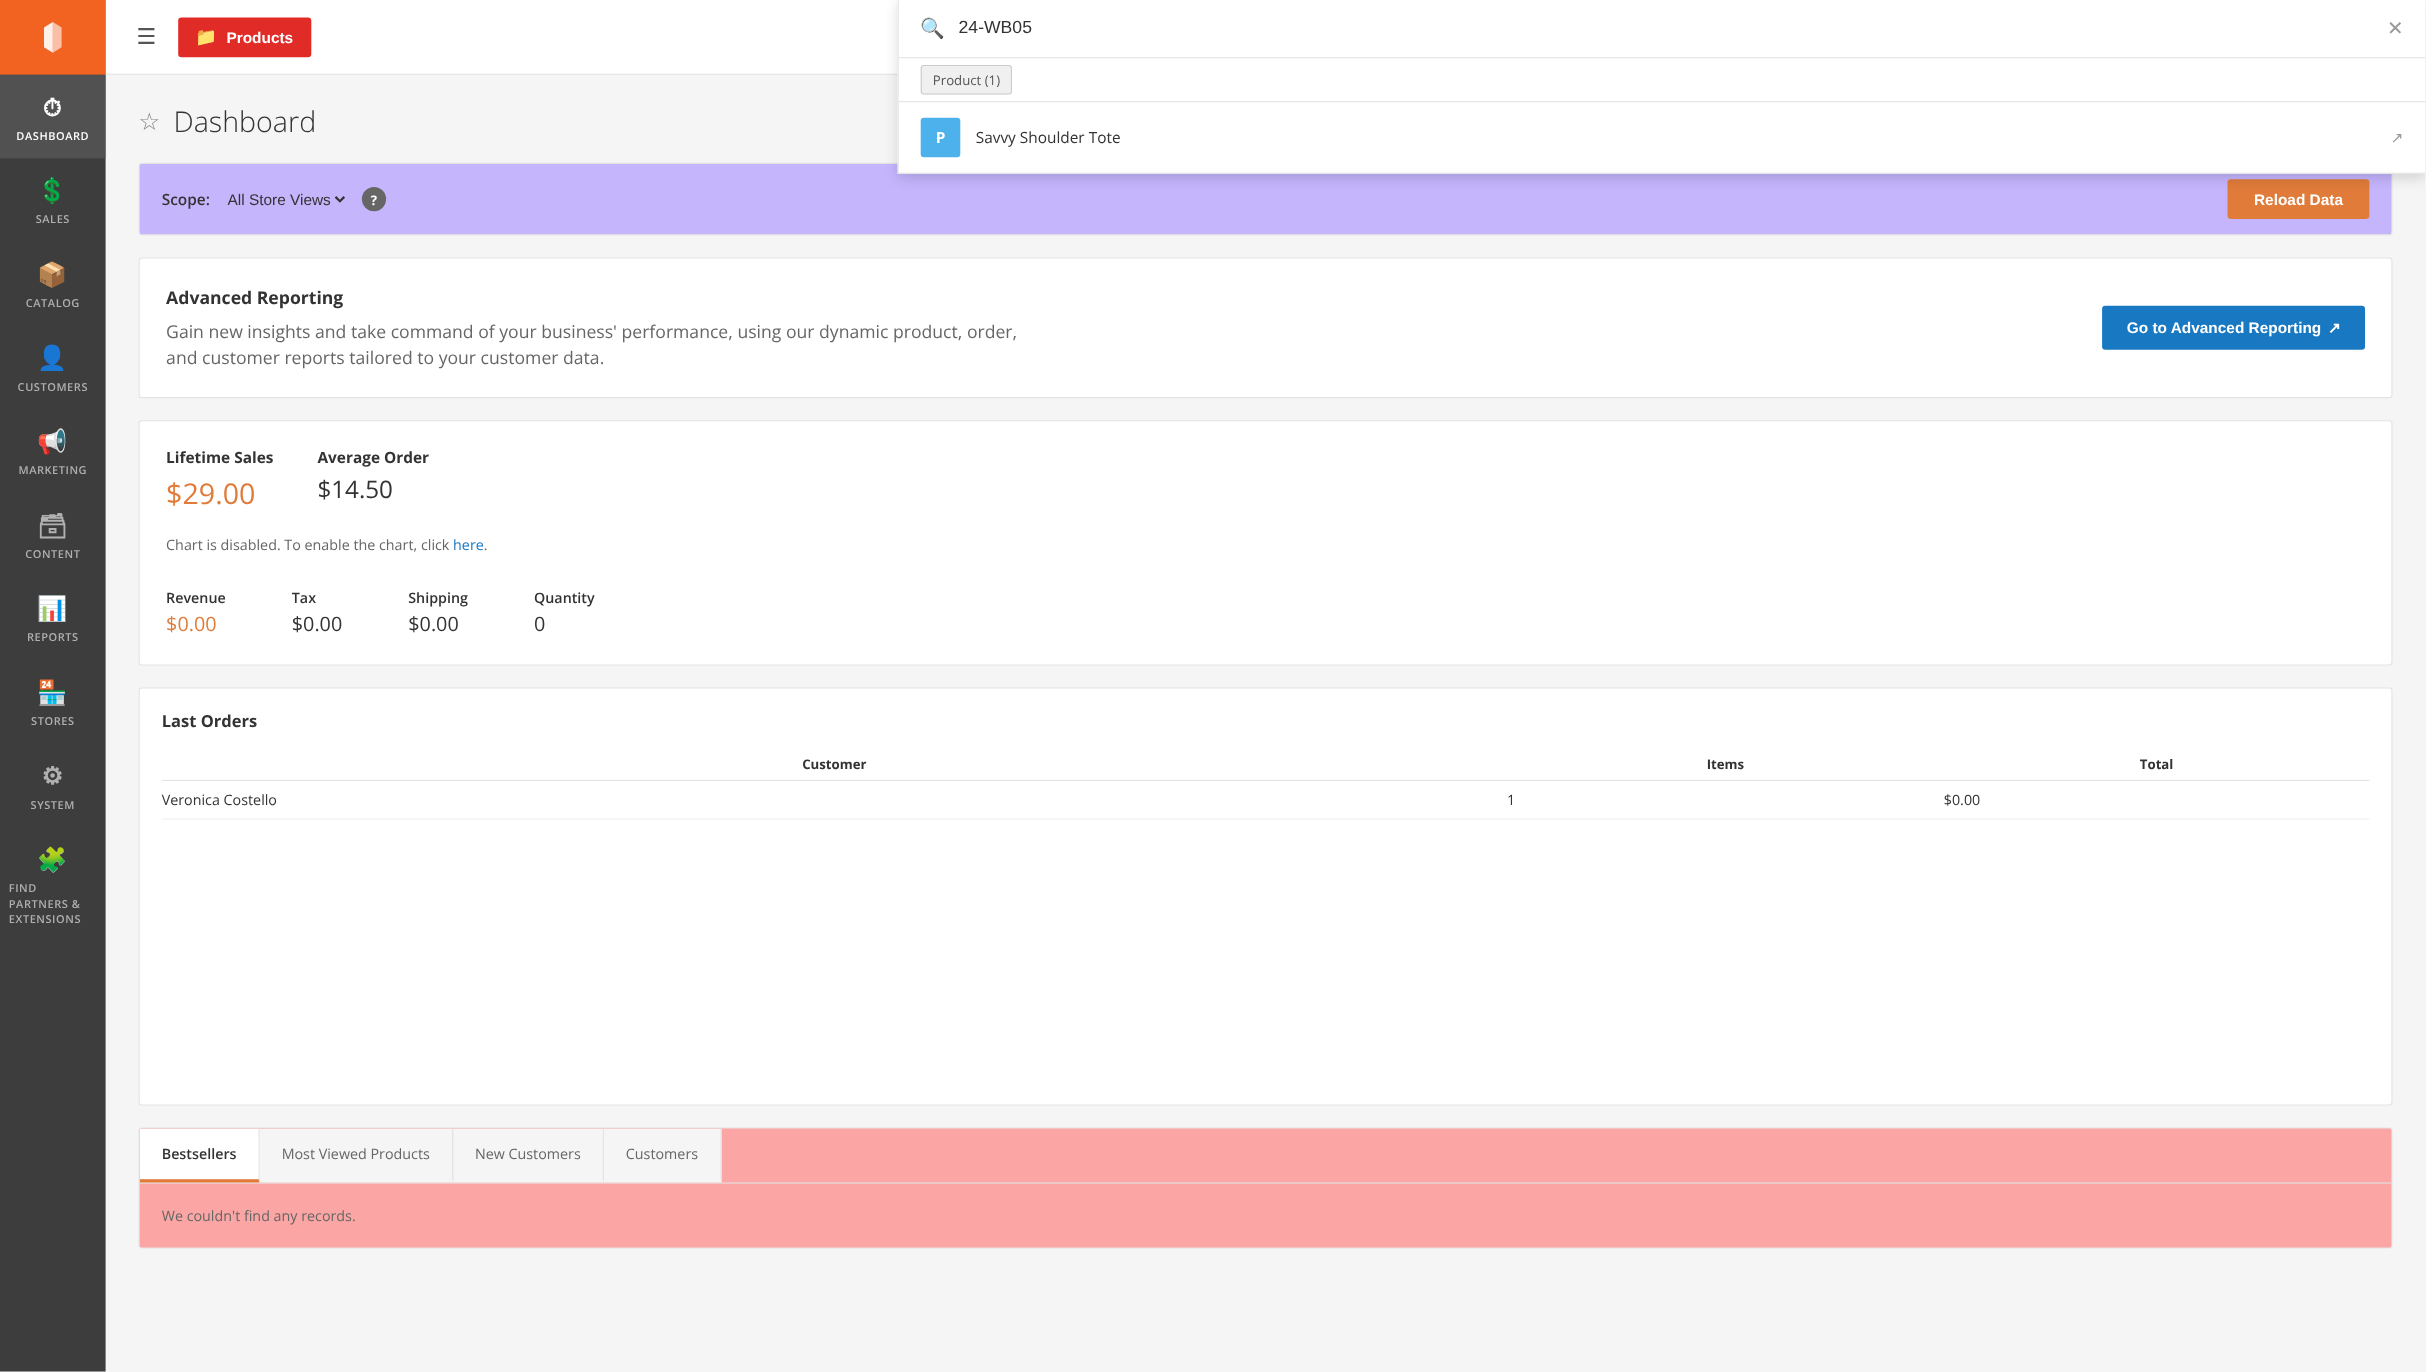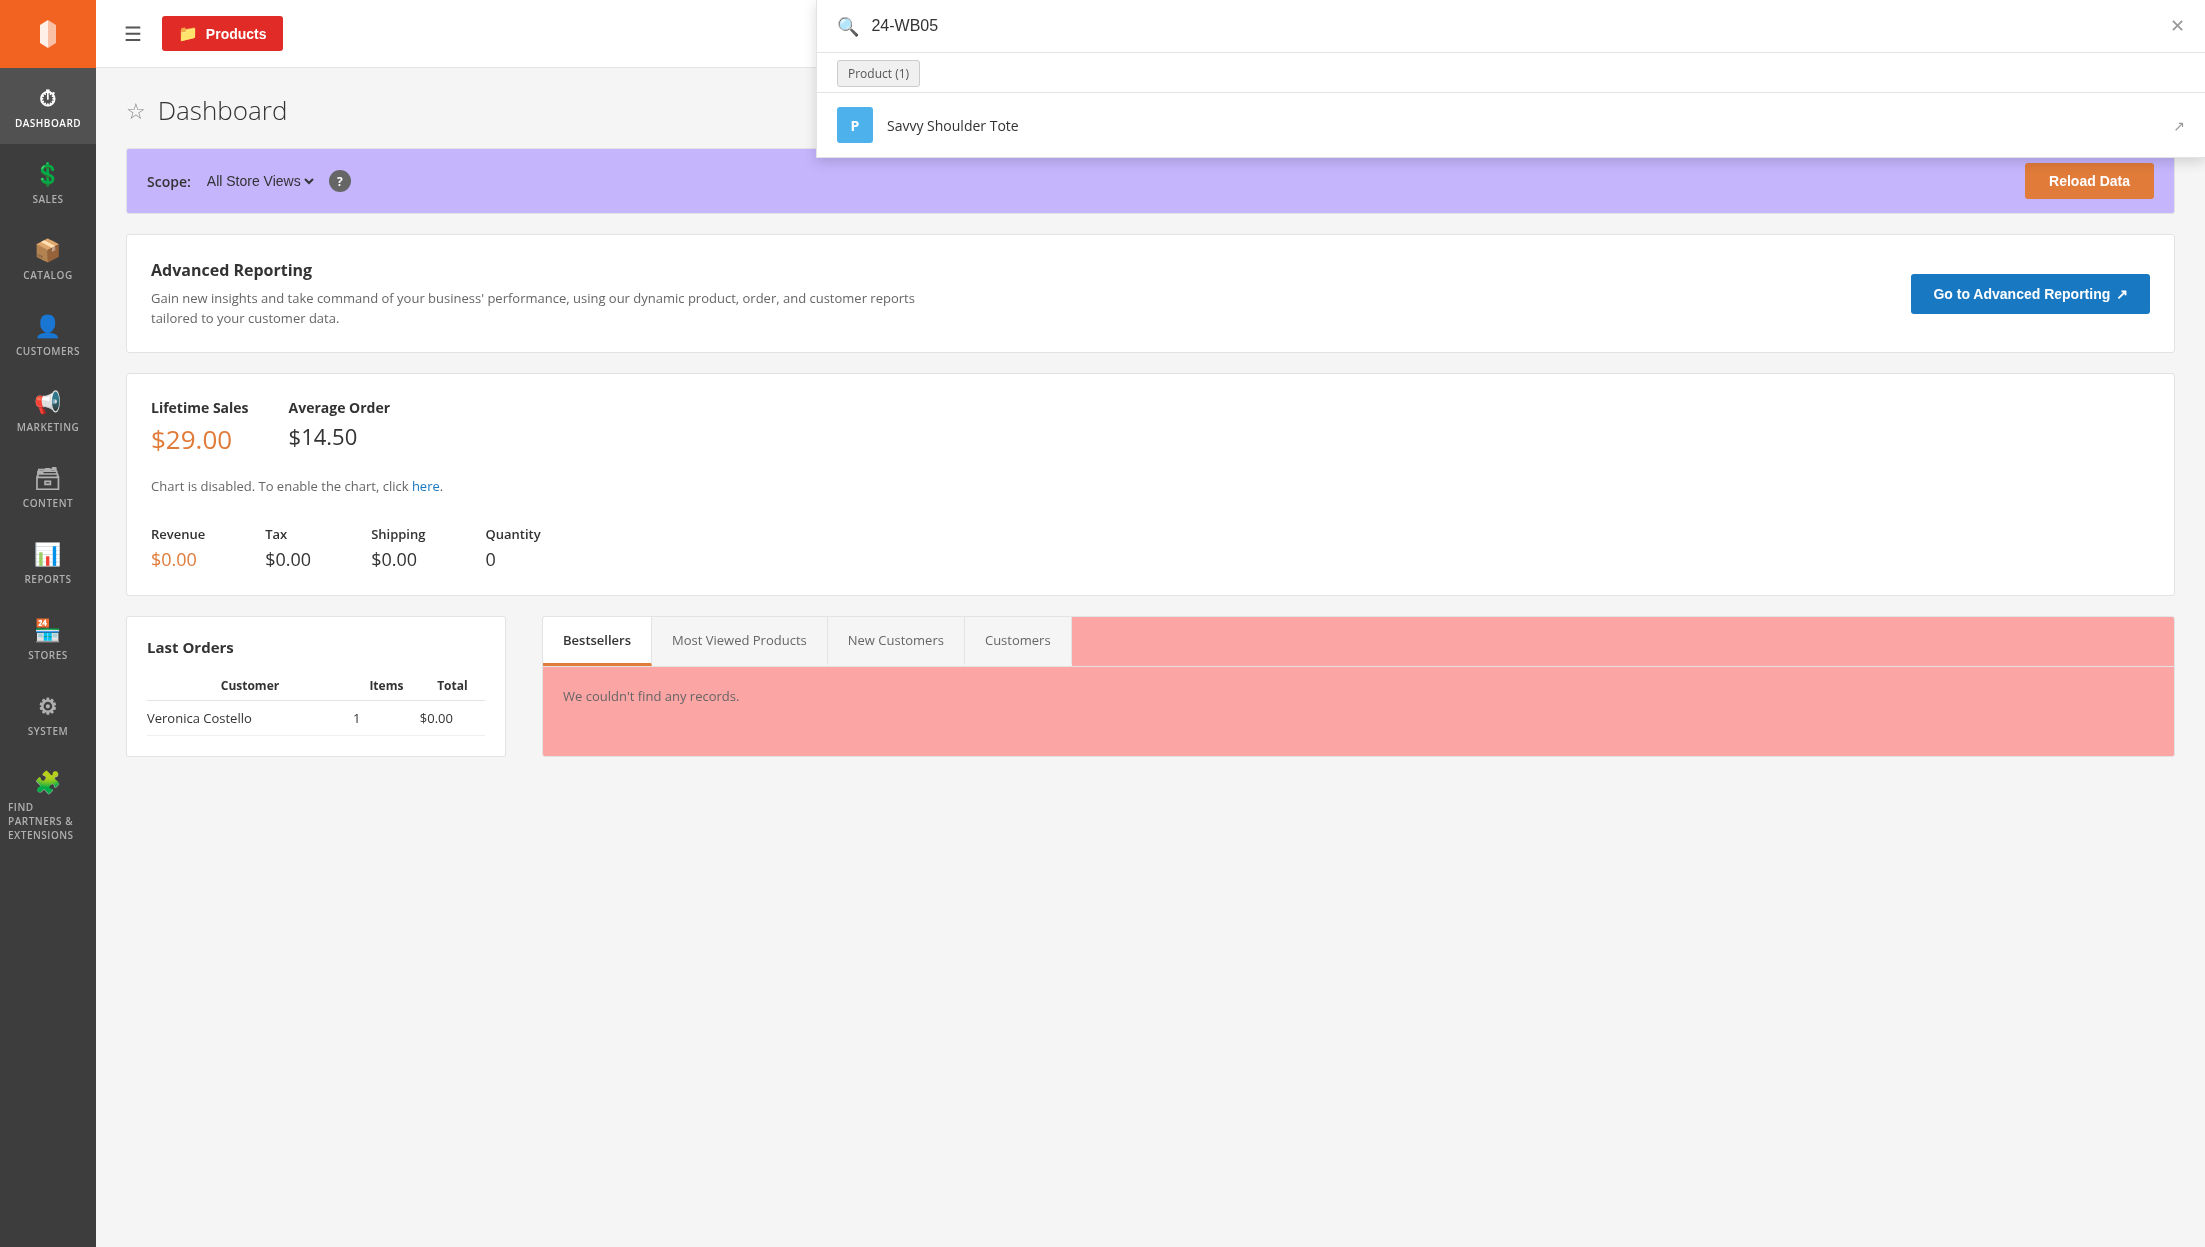--- a/index.html
+++ b/index.html
@@ -228,21 +228,21 @@
       border: 1px solid #e3e3e3;
       border-radius: 3px;
       padding: 24px;
       display: flex;
       align-items: center;
       justify-content: space-between;
       margin-bottom: 20px;
     }
     .ar-text { max-width: 780px; }
     .ar-title { font-size: 16px; font-weight: 700; color: #333; margin-bottom: 8px; }
-    .ar-desc { font-size: 13px; color: #666; line-height: 1.5; }
+    .ar-desc { font-size: 16px; color: #666; line-height: 1.5; }
     .ar-btn {
       background: #1878c2;
       color: #fff;
       border: none;
       border-radius: 3px;
       padding: 12px 22px;
       font-size: 14px;
       font-weight: 600;
       cursor: pointer;
       white-space: nowrap;
@@ -270,21 +270,22 @@
 
     .metrics-row { display: flex; gap: 60px; padding-top: 10px; }
     .metric { }
     .metric-label { font-size: 13px; color: #333; font-weight: 600; margin-bottom: 4px; }
     .metric-value-orange { font-size: 18px; color: #e07b3a; }
     .metric-value-dark { font-size: 18px; color: #333; }
 
     
     .bottom-section {
       display: flex;
-      gap: 36px;
+      gap: 20px;
+      flex-direction: column;
     }
     .orders-section {
       background: #fff;
       border: 1px solid #e3e3e3;
       border-radius: 3px;
       padding: 20px;
       flex: 0 0 380px;
     }
     .orders-title { font-size: 15px; font-weight: 700; color: #333; margin-bottom: 14px; }
     .orders-table { width: 100%; border-collapse: collapse; }

